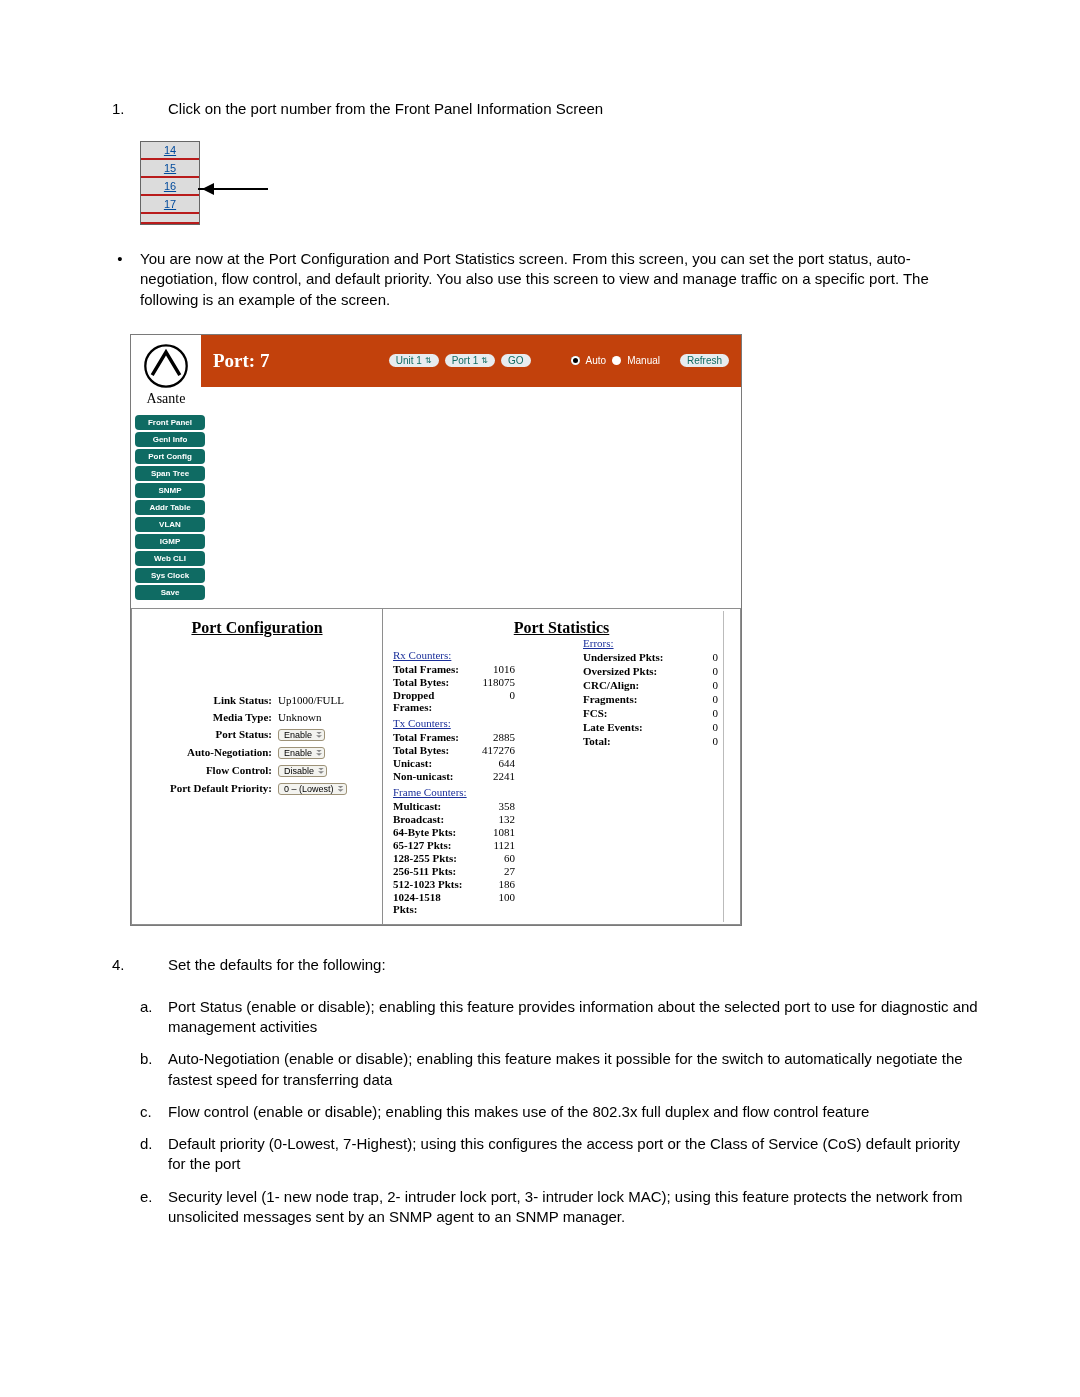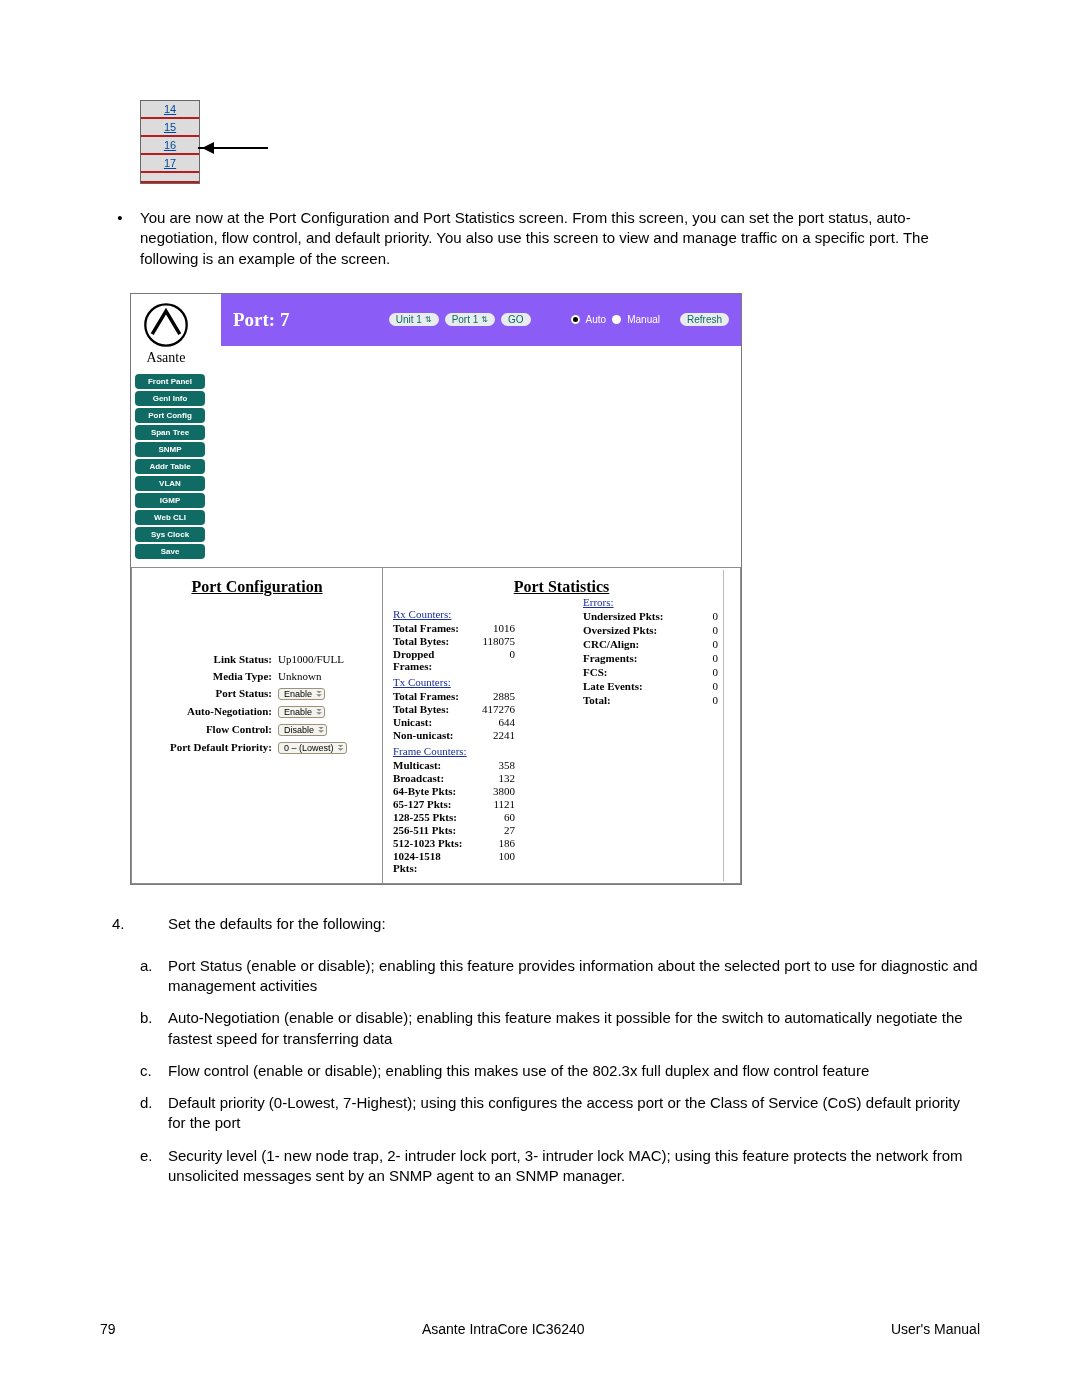--- a/index.html
+++ b/index.html
@@ -13,21 +13,21 @@
   .arrow-wrap{display:flex;align-items:center;}
   .arrow{width:70px;height:2px;background:#000;position:relative;margin-left:-2px;}
   .arrow:before{content:'';position:absolute;left:-2px;top:-5px;border:6px solid transparent;border-right:12px solid #000;}
   .bullet-block{margin:0 0 24px 0;font-size:15px;line-height:1.35;}
   .bullet-row{display:flex;}
   .bullet-dot{width:40px;text-align:center;}
   .bullet-txt{flex:1;}
   .screenshot{margin:0 0 30px 30px;width:610px;border:1px solid #7a7a7a;font-family:"Times New Roman",serif;}
   .ss-top{display:flex;background:#fff;}
   .ss-logo-col{width:70px;}
-  .ss-banner{flex:1;background:#8b5cf6;color:#fff;display:flex;align-items:center;height:52px;padding:0 12px;justify-content:space-between;margin-left:20px;}
+  .ss-banner{flex:1;background:#c2410c;color:#fff;display:flex;align-items:center;height:52px;padding:0 12px;justify-content:space-between;}
   .ss-banner .ptitle{font-size:19px;font-weight:bold;font-family:"Times New Roman",serif;}
   .ss-ctrls{display:flex;align-items:center;gap:6px;font-size:10px;font-family:Arial;}
   .pill{background:#e8ecef;color:#0f6b63;border-radius:8px;padding:1px 7px;display:inline-flex;align-items:center;gap:3px;}
   .pill .arr{font-size:8px;}
   .radio{width:9px;height:9px;border-radius:50%;background:#fff;display:inline-block;}
   .radio.on{box-shadow:inset 0 0 0 2px #fff,inset 0 0 0 9px #000;}
   .logo-img{width:46px;height:46px;margin:8px auto 2px;display:block;}
   .logo-txt{text-align:center;font-size:14px;color:#000;font-family:"Times New Roman",serif;}
   .ss-body{display:flex;background:#fff;flex-direction:column;}
   .sidebar{width:70px;padding:6px 4px;}
@@ -55,20 +55,23 @@
   .sub-item{display:flex;margin:6px 0 12px 40px;}
   .sub-item .lett{width:28px;}
   .sub-item .txt{flex:1;}
   .footer{position:absolute;left:100px;right:100px;bottom:60px;font-size:14px;display:flex;justify-content:space-between;}
 </style>
 </head>
 <body>
 
 <div class="page">
 
+  <div class="instr-line">
+    <span class="num">1.</span><span>Click on the port number from the Front Panel Information Screen</span>
+  </div>
 
   <div class="ports-img">
     <div class="arrow-wrap">
       <div class="ports-box">
         <div class="r">14</div>
         <div class="r">15</div>
         <div class="r">16</div>
         <div class="r">17</div>
         <div class="r"></div>
       </div>
@@ -198,21 +201,21 @@
           <div class="st">
               <div class="sk">Multicast:</div>
               <div class="sv">358</div>
             </div>
           <div class="st">
               <div class="sk">Broadcast:</div>
               <div class="sv">132</div>
             </div>
           <div class="st">
               <div class="sk">64-Byte Pkts:</div>
-              <div class="sv">3800</div>
+              <div class="sv">1081</div>
             </div>
           <div class="st">
               <div class="sk">65-127 Pkts:</div>
               <div class="sv">1121</div>
             </div>
           <div class="st">
               <div class="sk">128-255 Pkts:</div>
               <div class="sv">60</div>
             </div>
           <div class="st">
@@ -284,19 +287,14 @@
     <div class="sub-item">
         <div class="lett">d.</div>
         <div class="txt">Default priority (0-Lowest, 7-Highest); using this configures the access port or the Class of Service (CoS) default priority for the port</div>
       </div>
     <div class="sub-item">
         <div class="lett">e.</div>
         <div class="txt">Security level (1- new node trap, 2- intruder lock port, 3- intruder lock MAC); using this feature protects the network from unsolicited messages sent by an SNMP agent to an SNMP manager.</div>
       </div>
   </div>
 
-  <div class="footer">
-    <span>79</span>
-    <span>Asante IntraCore IC36240</span>
-    <span>User's Manual</span>
-  </div>
 
 </div>
 
 </body></html>

